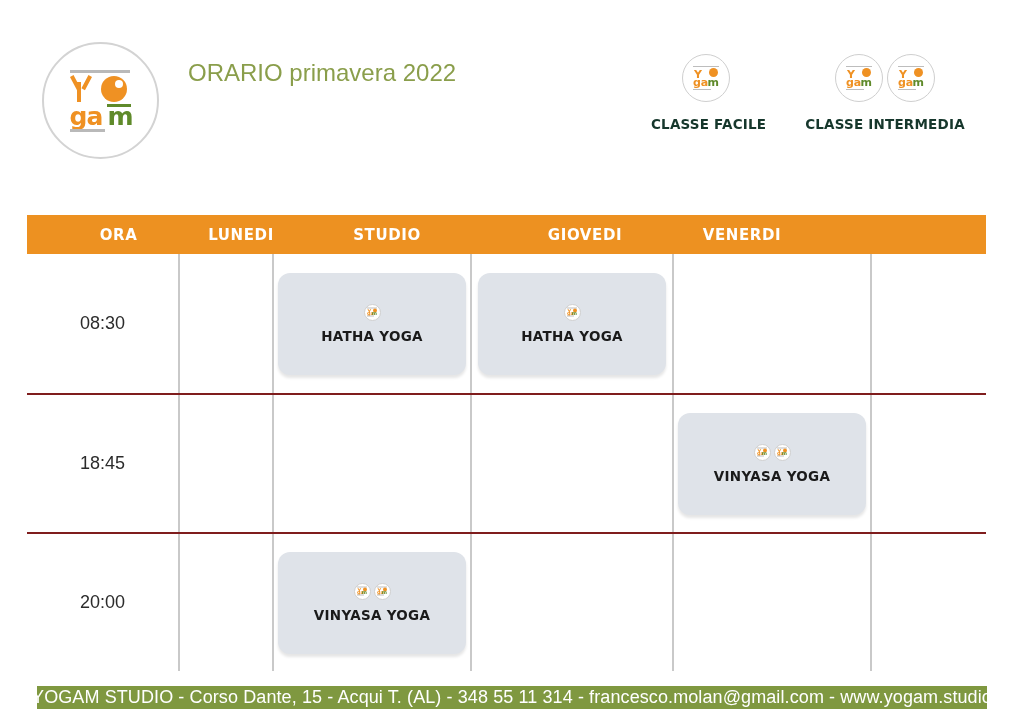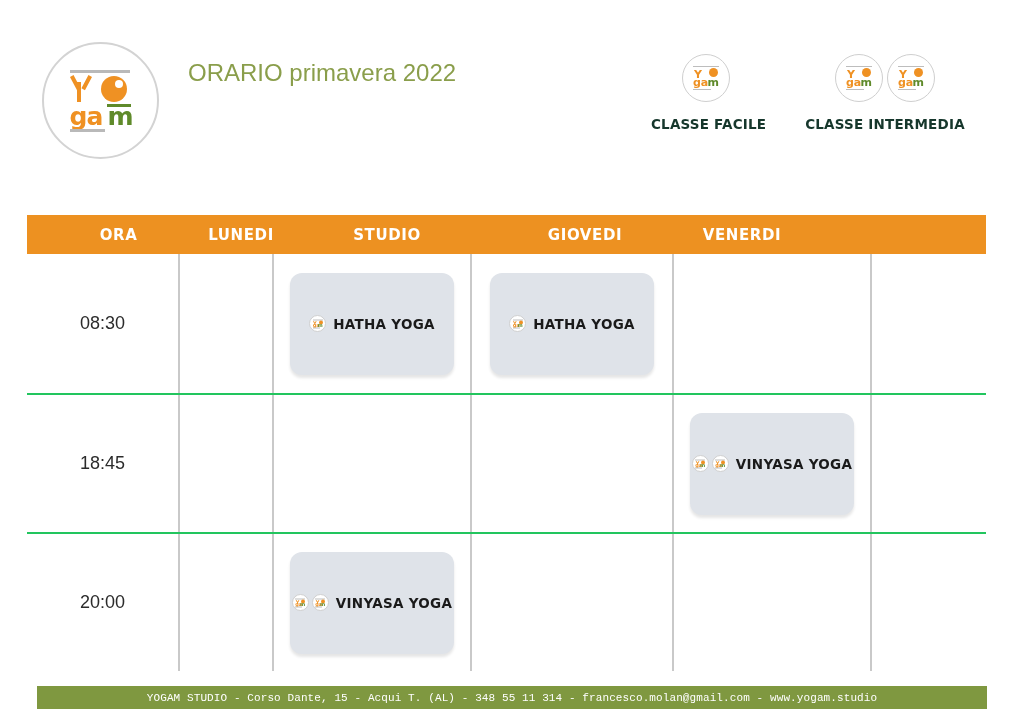--- a/index.html
+++ b/index.html
@@ -189,21 +189,21 @@
   }
   .grid-body {
     position: absolute; left: 0; top: 39px;
     width: 959px; height: 417px;
   }
   .row {
     display: flex;
     height: 139px;
     box-sizing: border-box;
   }
-  .row + .row { border-top: 2px solid #22c55e; }
+  .row + .row { border-top: 2px solid #7f1d1d; }
   .cell {
     box-sizing: border-box;
     display: flex; align-items: center; justify-content: center;
     position: relative;
   }
   .cell + .cell { border-left: 2px solid #c9c9c9; }
   .time-cell {
     font-family: "Liberation Sans", sans-serif;
     font-size: 18px;
     color: #2b2b2b;
@@ -212,27 +212,27 @@
   
   .c0 { width: 151px; }
   .c1 { width: 94px; }
   .c2 { width: 198px; }
   .c3 { width: 202px; }
   .c4 { width: 198px; }
   .c5 { width: 116px; }
 
   
   .class-card {
-    width: 164px;
+    width: 188px;
     height: 102px;
     background: #dfe3e9;
     border-radius: 12px;
     box-shadow: 0 3px 3px rgba(0,0,0,0.10);
     display: flex;
-    flex-direction: row;
+    flex-direction: column;
     align-items: center;
     justify-content: center;
     gap: 7px;
     box-sizing: border-box;
   }
   .card-badges { display: flex; gap: 3px; }
   .card-name {
     font-family: "DejaVu Sans", sans-serif;
     font-size: 13.5px;
     font-weight: 700;
@@ -243,22 +243,22 @@
 
   
   .footer {
     position: absolute;
     left: 37px; top: 686px;
     width: 950px; height: 23px;
     background: #7f9840;
     display: flex; align-items: center; justify-content: center;
   }
   .footer-text {
-    font-family: Liberation Mono, monospace;
-    font-size: 11px;
+    font-family: Liberation Sans, sans-serif;
+    font-size: 18px;
     color: #ffffff;
     white-space: nowrap;
     letter-spacing: 0.1px;
   }
 </style>
 </head>
 <body>
 
 <div class="header">
 

